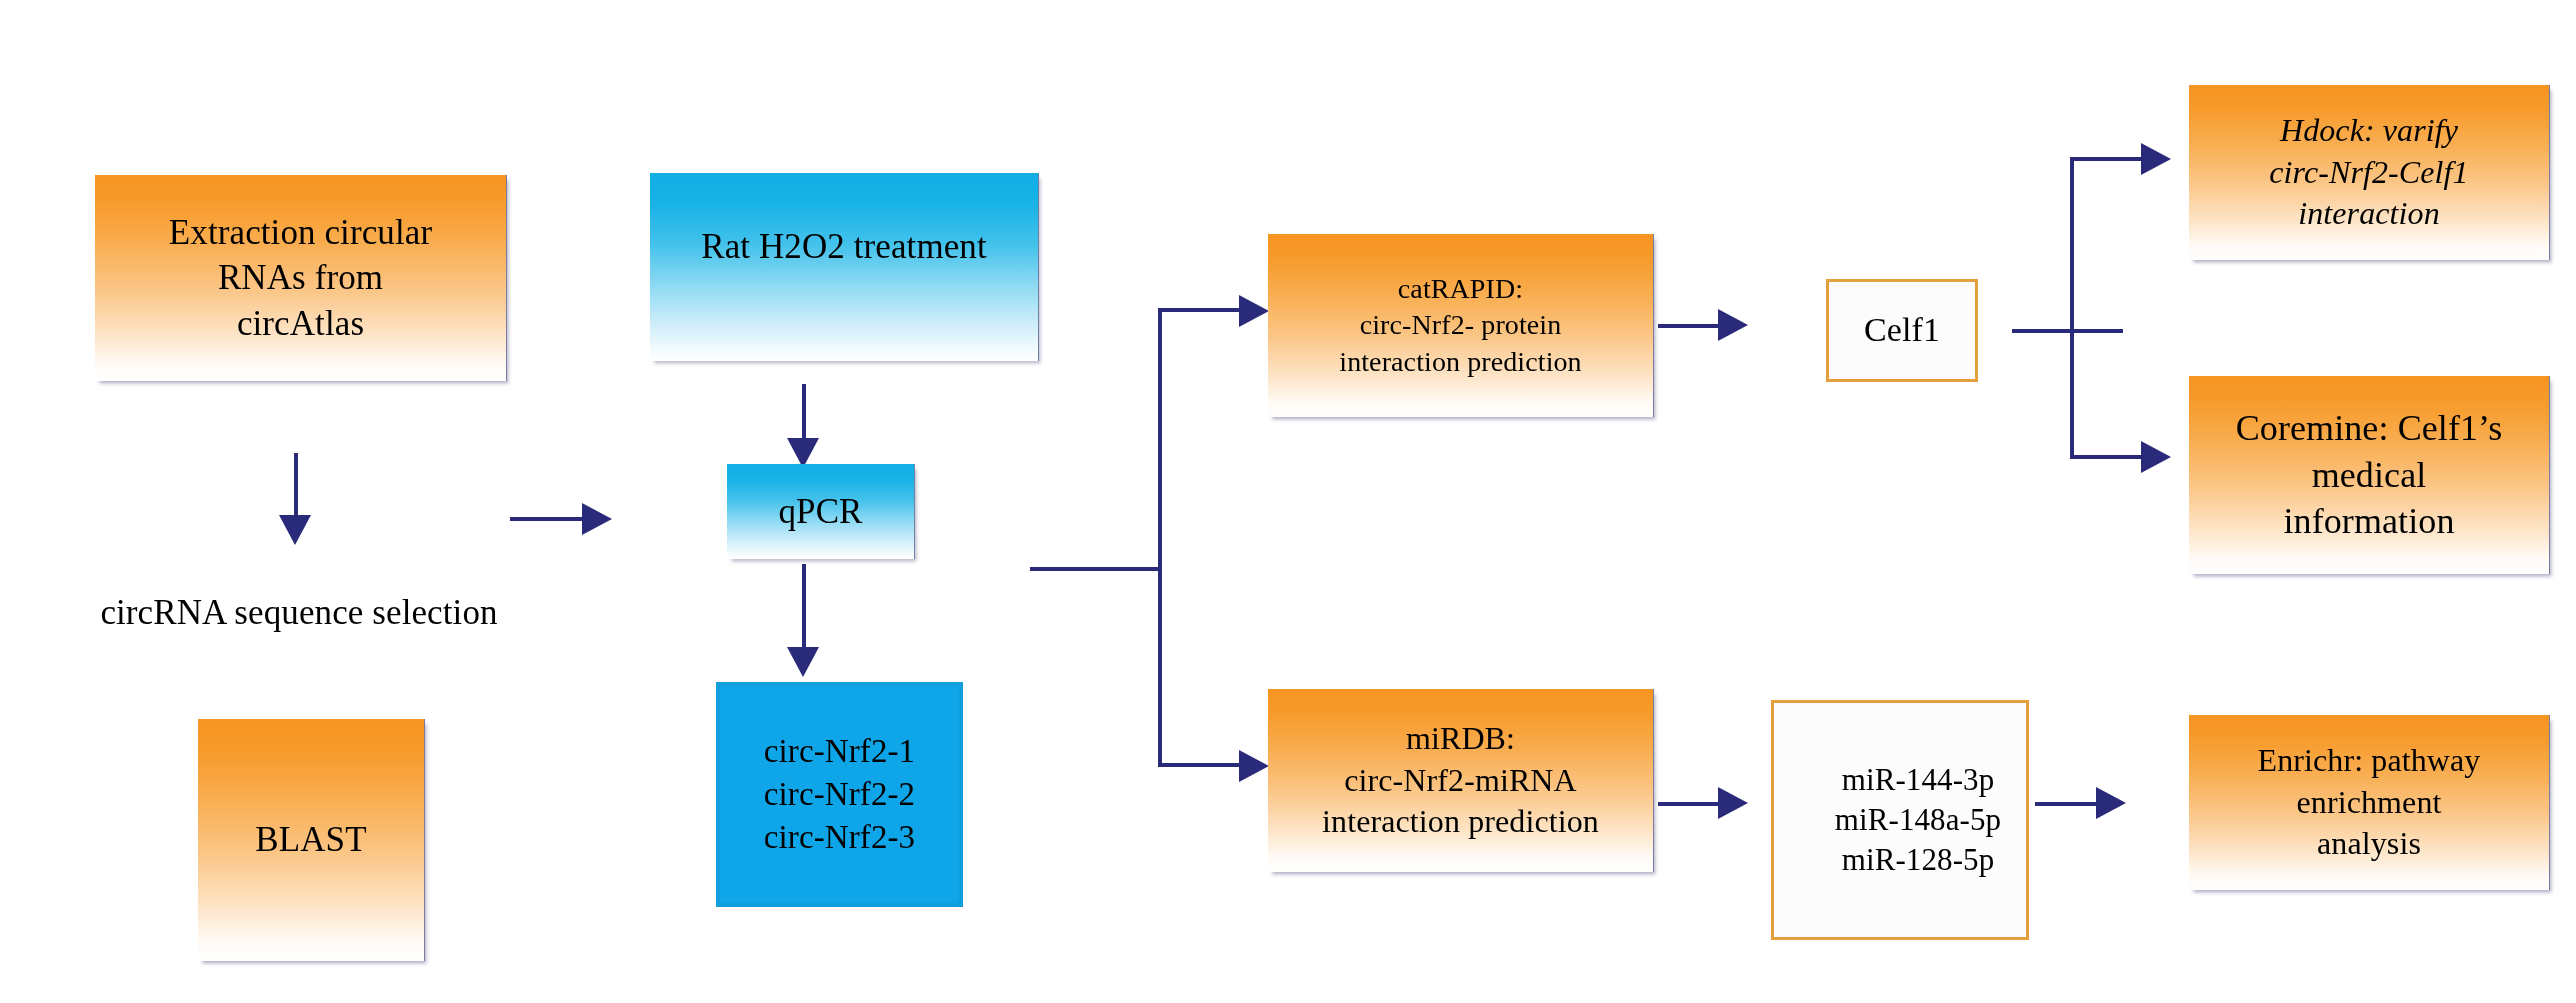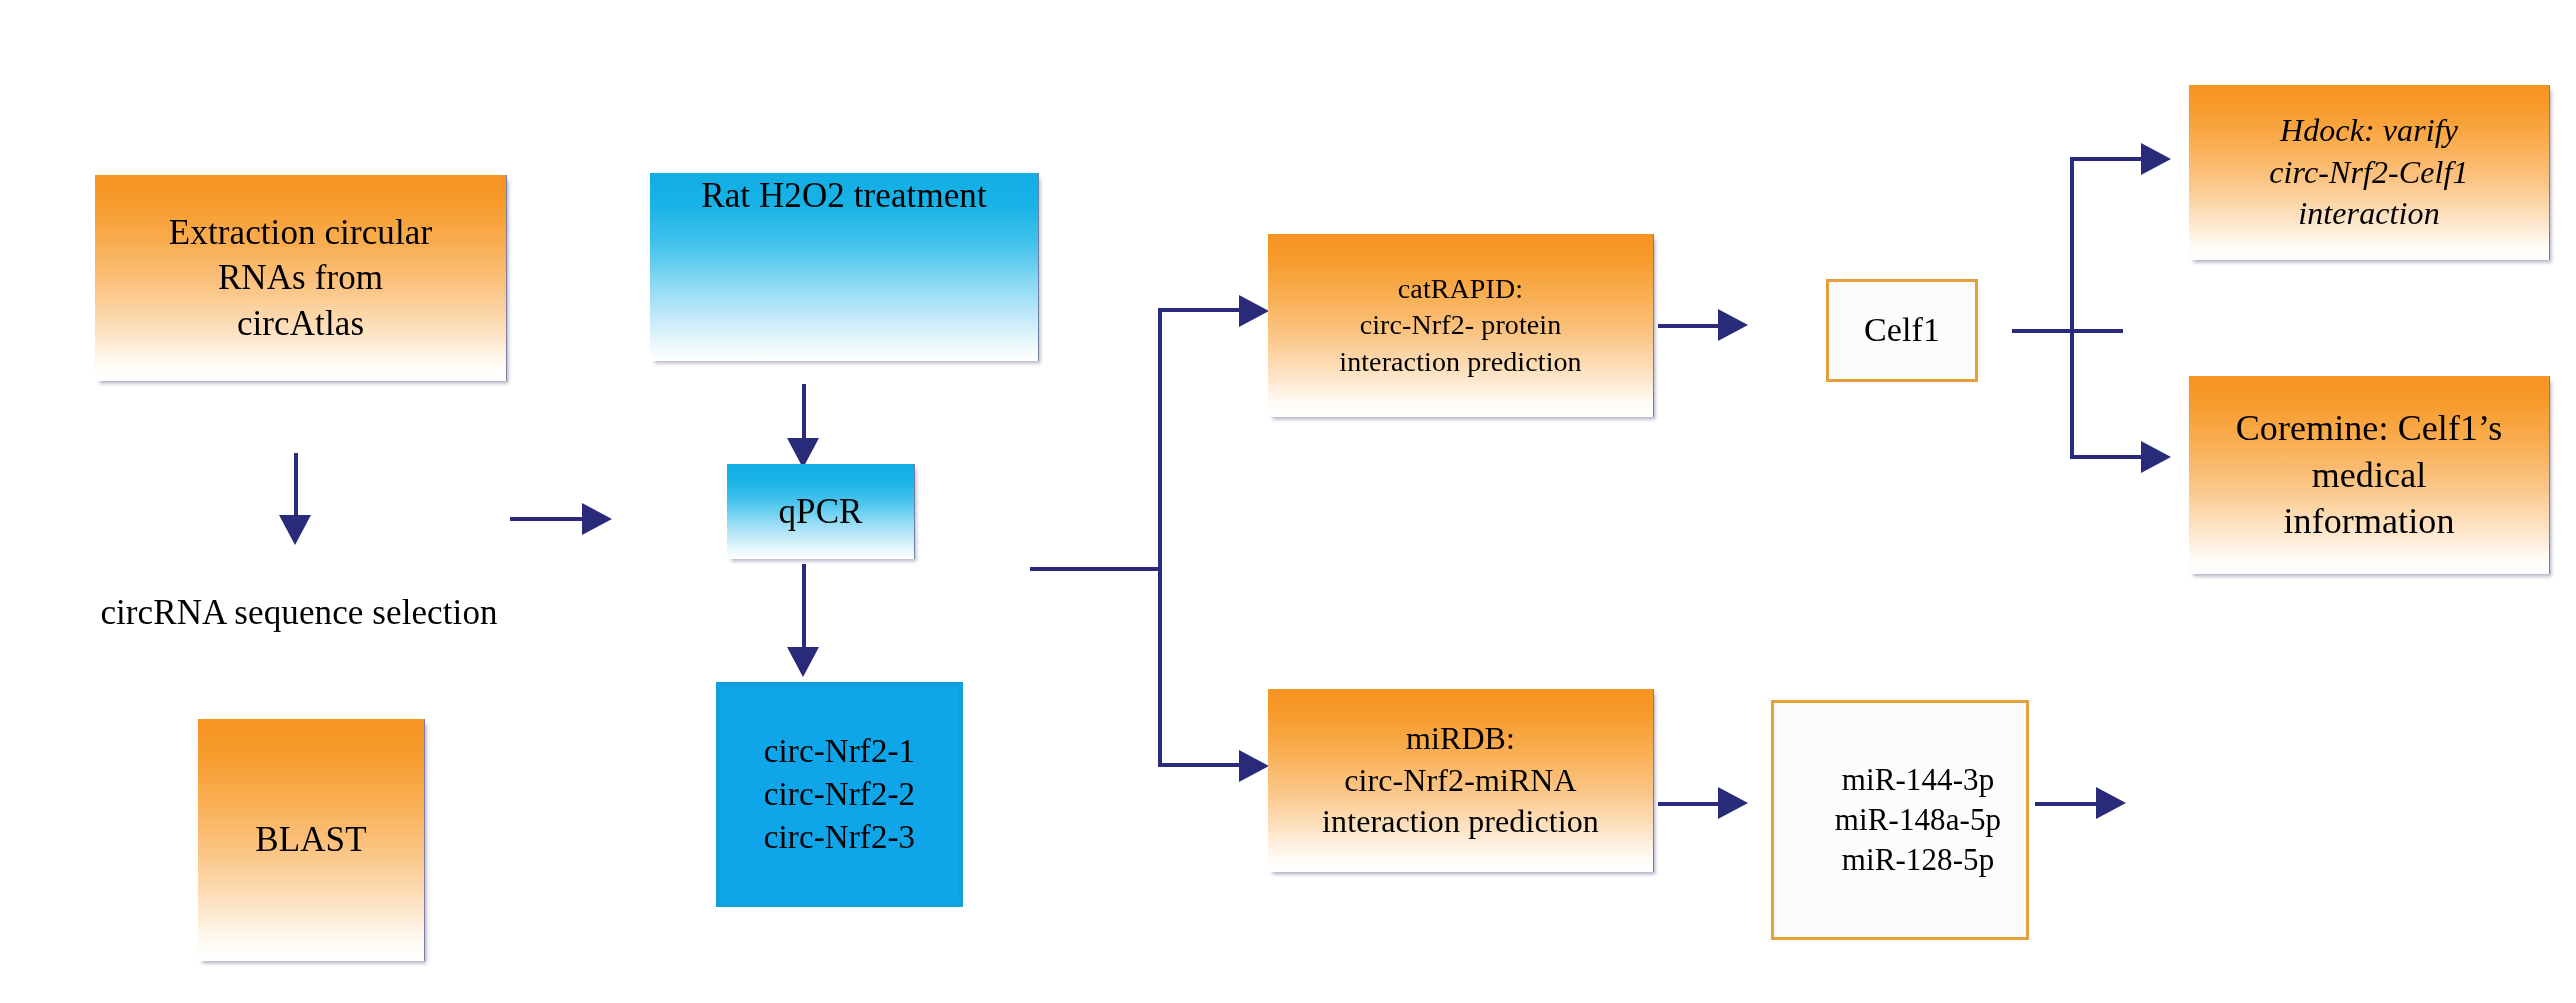--- a/index.html
+++ b/index.html
@@ -103,21 +103,21 @@
     <span class="ln">circRNA sequence selection</span>
   </div>
 
   <div class="hline" style="left:510px; top:517px; width:77px;"></div>
   <div class="arrow-right" style="left:582px; top:503px;"></div>
 
   <div class="node fill-orange" style="left:198px; top:719px; width:227px; height:242px; font-size:35px;">
     <span class="ln">BLAST</span>
   </div>
 
-  <div class="node fill-blue" style="left:650px; top:173px; width:389px; height:188px; font-size:35px; justify-content:flex-start; padding-bottom:40px;">
+  <div class="node fill-blue" style="left:650px; top:173px; width:389px; height:188px; font-size:35px; justify-content:center; padding-bottom:40px;">
     <span class="ln">Rat H2O2 treatment</span>
   </div>
 
   <div class="vline" style="left:802px; top:384px; height:59px;"></div>
   <div class="arrow-down" style="left:787px; top:438px;"></div>
 
   <div class="node fill-blue" style="left:727px; top:464px; width:188px; height:95px; font-size:35px;">
     <span class="ln">qPCR</span>
   </div>
 
@@ -184,15 +184,20 @@
 
   <div class="node fill-outline-orange" style="left:1771px; top:700px; width:258px; height:240px; font-size:31px;padding-left:36px;">
     <span class="ln">miR-144-3p</span>
     <span class="ln">miR-148a-5p</span>
     <span class="ln">miR-128-5p</span>
   </div>
 
   <div class="hline" style="left:2035px; top:802px; width:67px;"></div>
   <div class="arrow-right" style="left:2096px; top:787px;"></div>
 
+  <div class="node fill-orange" style="left:2189px; top:715px; width:361px; height:175px; font-size:32px;">
+    <span class="ln">Enrichr: pathway</span>
+    <span class="ln">enrichment</span>
+    <span class="ln">analysis</span>
+  </div>
 
 </div>
 
 
 </body></html>

